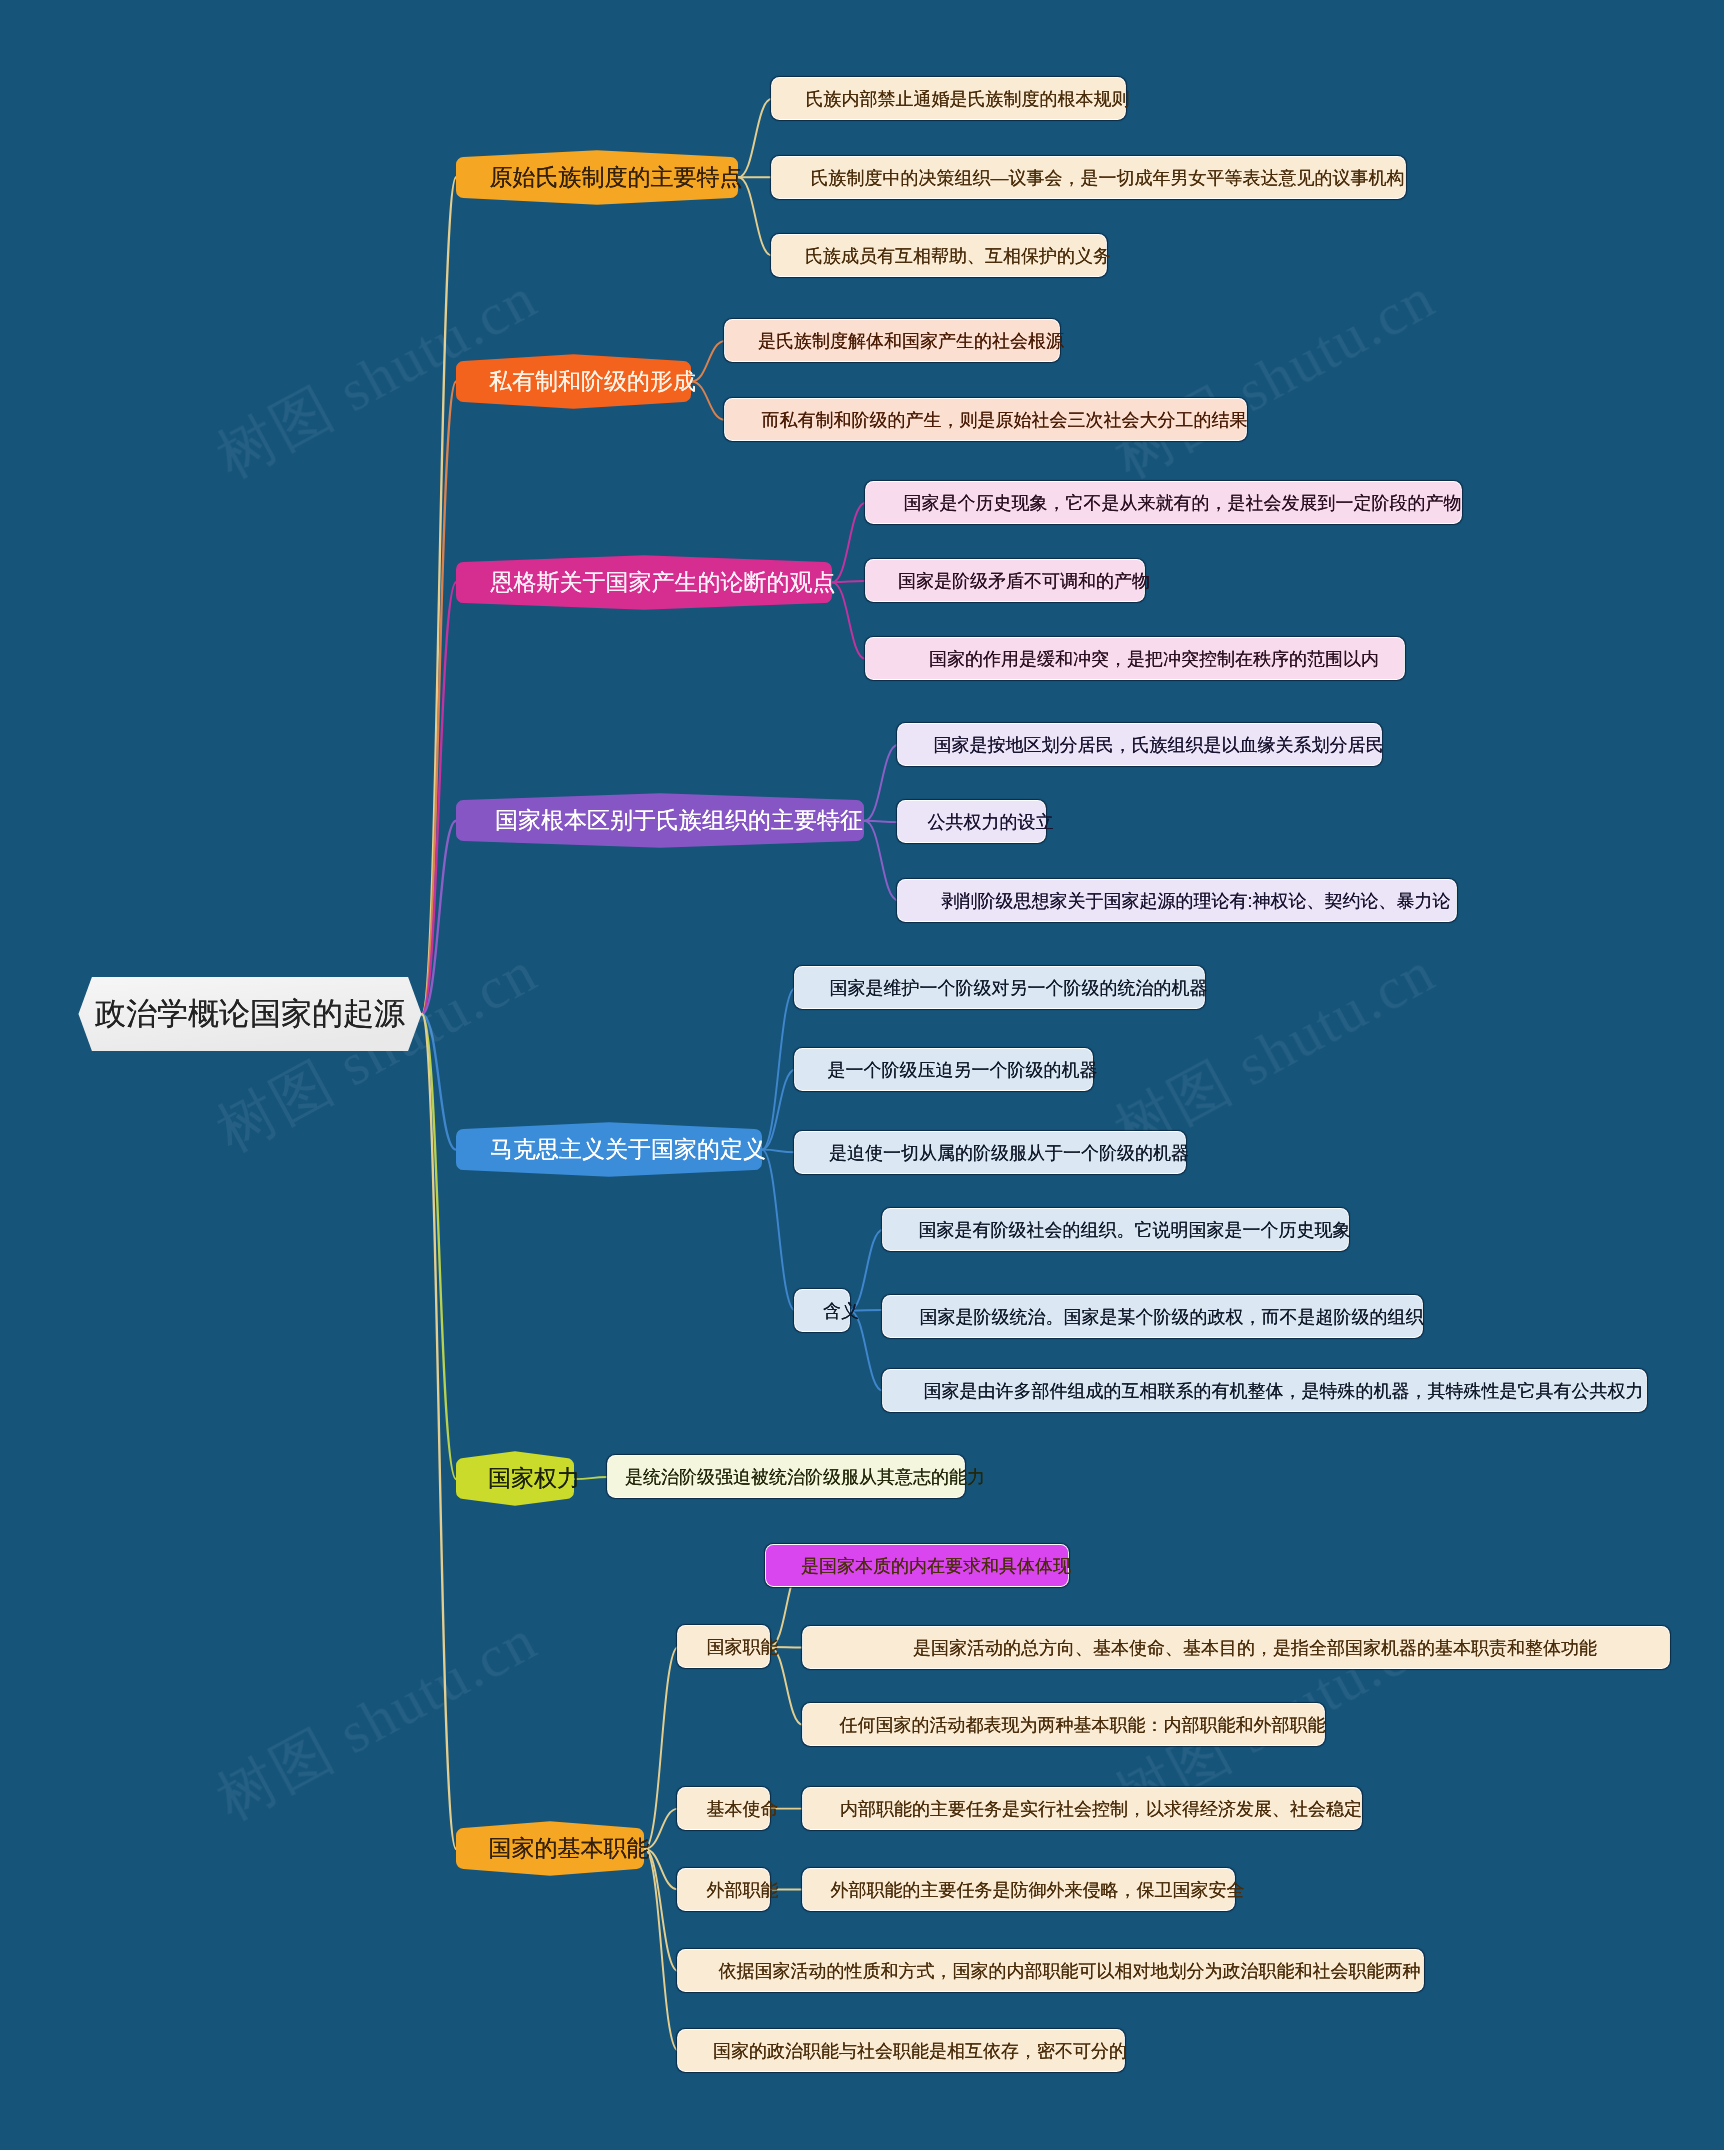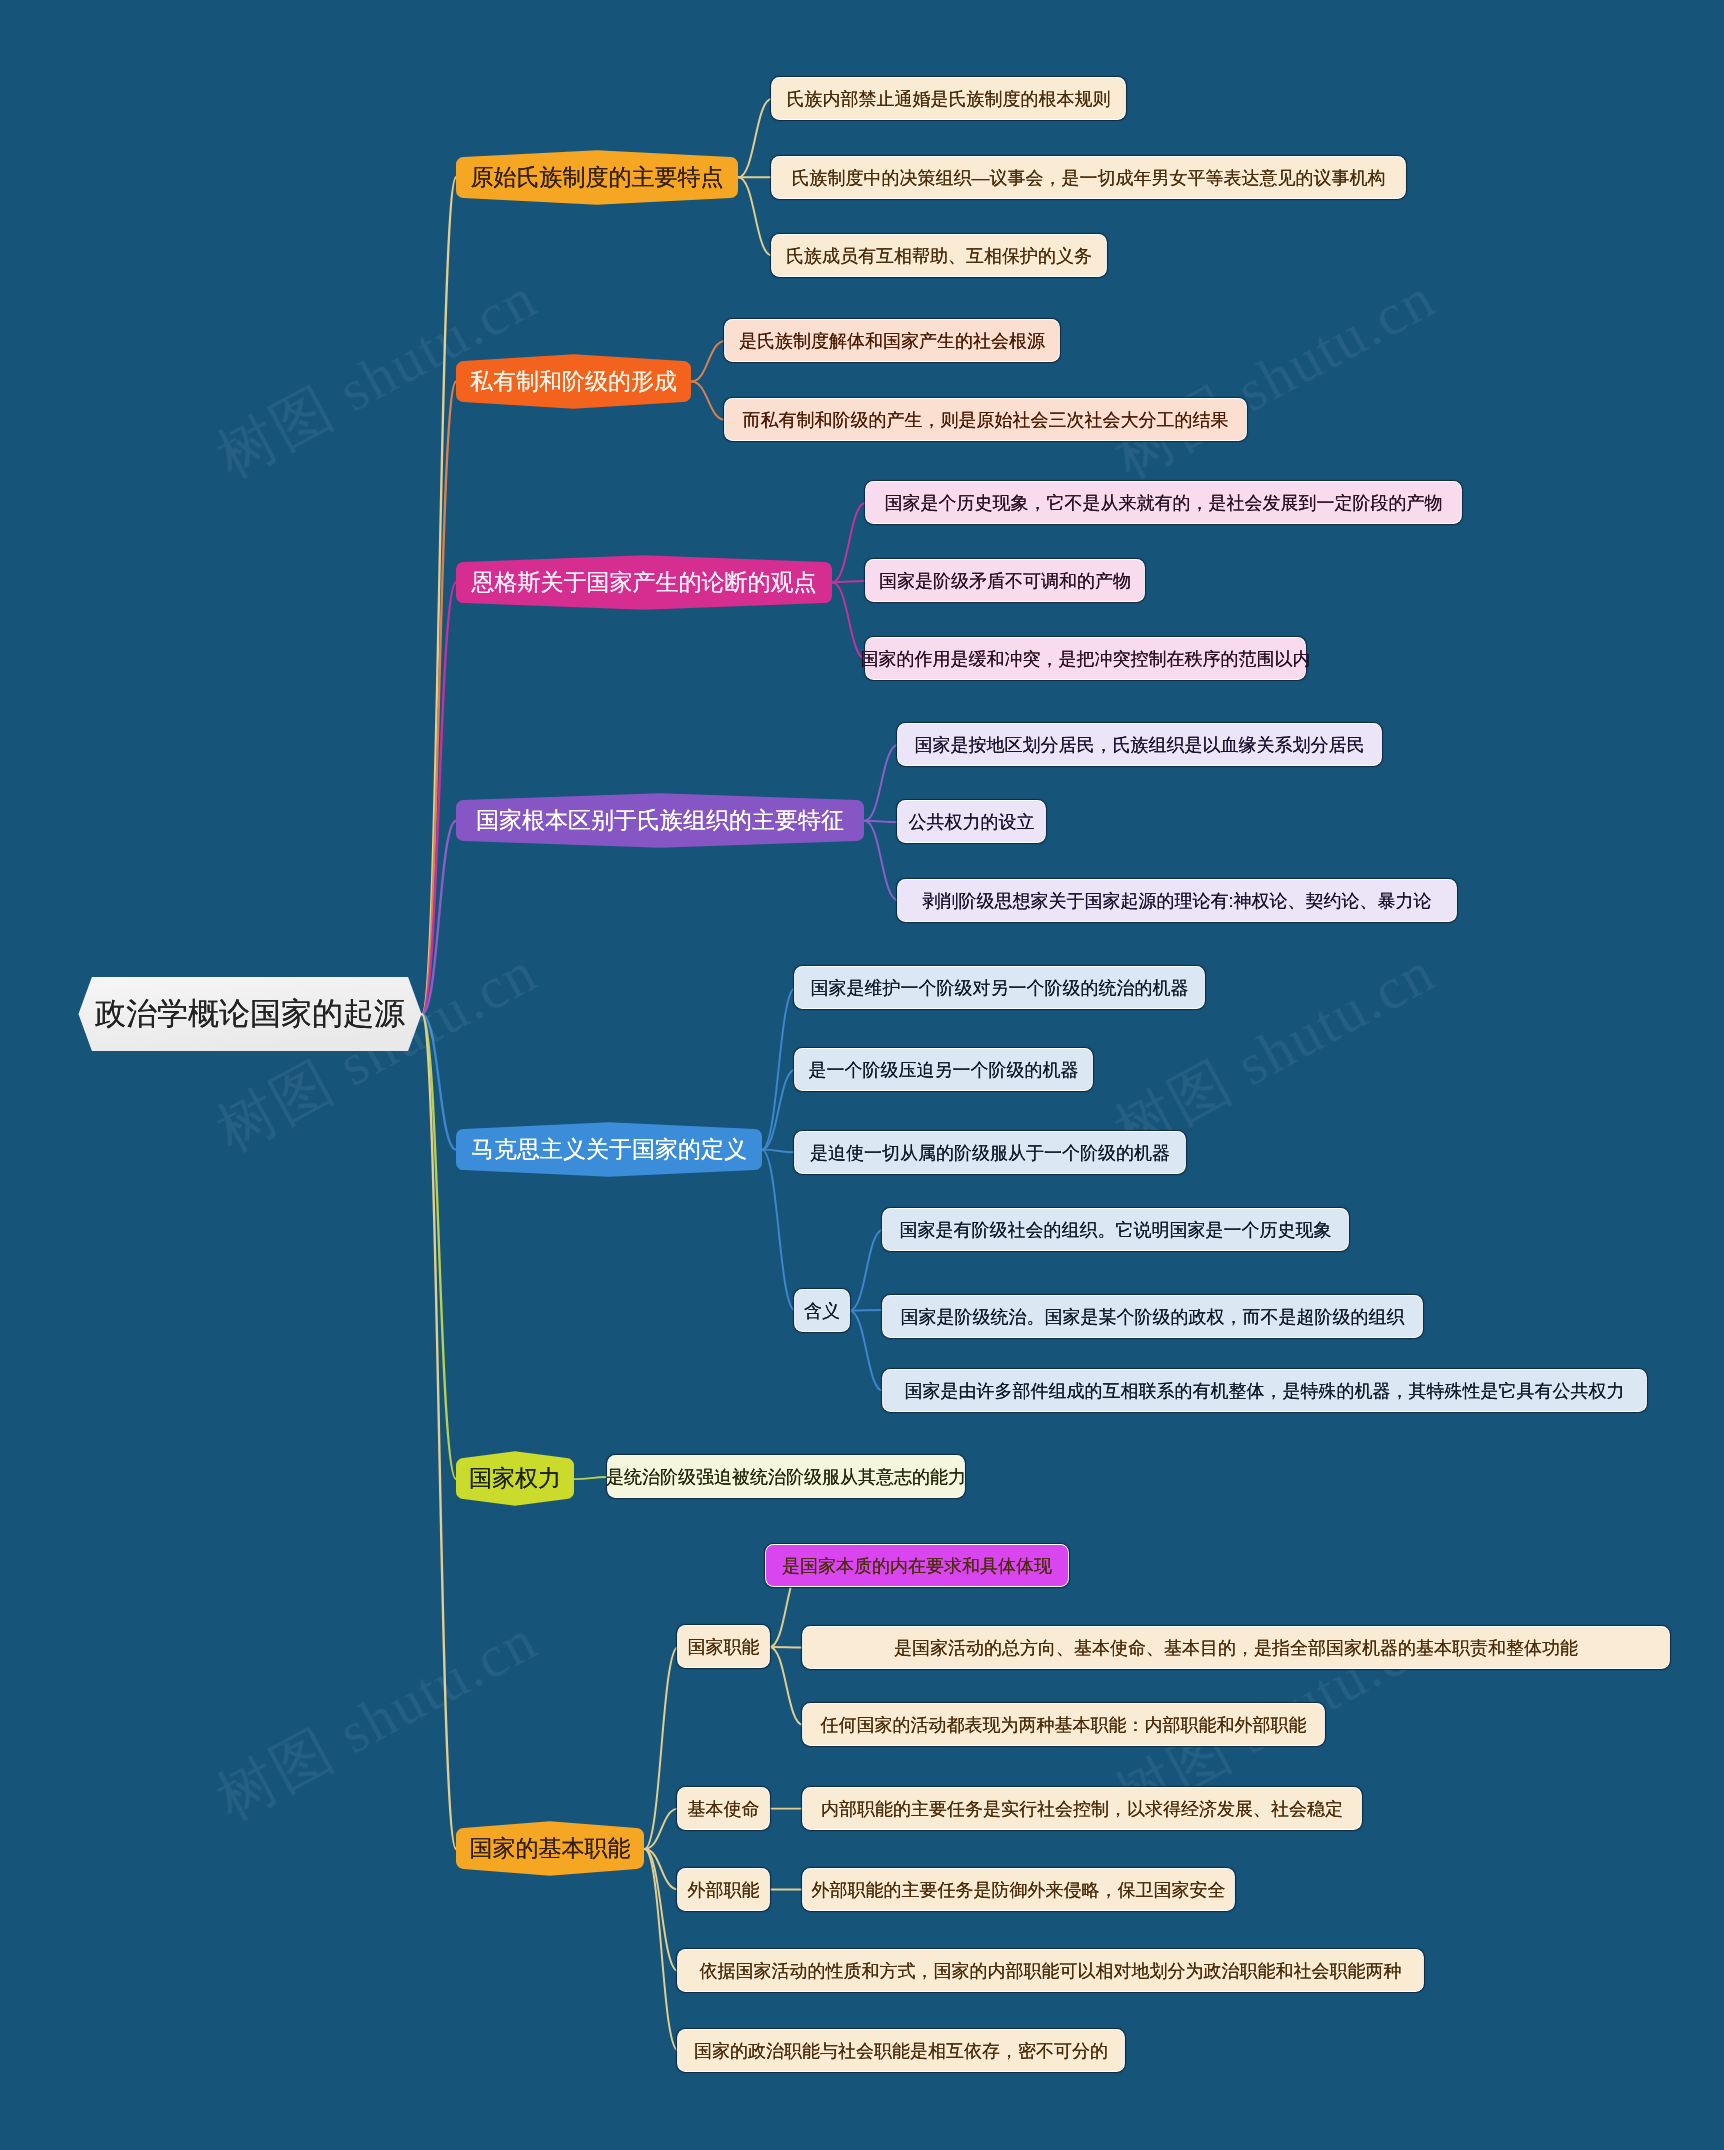--- a/index.html
+++ b/index.html
@@ -6,21 +6,21 @@
   body{width:1725px;height:2151px;overflow:hidden;
        font-family:"Liberation Sans",sans-serif;-webkit-font-smoothing:antialiased;}
   #stage{position:relative;width:1725px;height:2151px;overflow:hidden;background:#16547A;}
   #links{position:absolute;left:0;top:0;width:1725px;height:2151px;}
   .wm{position:absolute;color:rgba(225,238,252,.075);font-size:59px;
       font-family:"Liberation Serif",serif;transform:rotate(-28.5deg);
       transform-origin:0 0;white-space:nowrap;pointer-events:none;letter-spacing:2px;}
   .node{position:absolute;box-sizing:border-box;white-space:nowrap;line-height:1;}
   .node>span{position:absolute;left:0;top:0;width:100%;height:100%;
       display:flex;align-items:center;justify-content:center;
-      text-shadow:0 0 0.4px currentColor;}
+      text-shadow:0 0 0.4px currentColor;padding-left:19px;}
   .leaf{border-radius:7.4px;height:41px;
         box-shadow:0 0 0 0.9px #ffffff, 0 0 1.1px 1.6px rgba(8,32,56,.80);}
   .branch{height:41px;}
   .branch>svg{position:absolute;left:0;overflow:visible;}
   #root{position:absolute;}
   #root>svg{position:absolute;left:0;top:0;}
   #root>span{position:absolute;left:0;top:0;width:100%;height:100%;display:flex;
       align-items:center;justify-content:center;color:#232323;white-space:nowrap;
       text-shadow:0 0 0.4px currentColor;}
 </style>
@@ -117,21 +117,21 @@
           <path d="M 11 10 L 278.95 0 L 546.9 10 A 11 11 0 0 1 557.9 21 V 60 A 11 11 0 0 1 546.9 71 L 278.95 81 L 11 71 A 11 11 0 0 1 0 60 V 21 A 11 11 0 0 1 11 10 Z" fill="#D62D91"></path>
         </svg>
         <span>恩格斯关于国家产生的论断的观点</span>
       </div>
       <div class="node leaf" style="left: 866px; top: 482px; width: 595px; background: rgb(249, 219, 238); color: rgb(42, 16, 34); font-size: 18px;">
         <span>国家是个历史现象，它不是从来就有的，是社会发展到一定阶段的产物</span>
       </div>
       <div class="node leaf" style="left: 866px; top: 560px; width: 278px; background: rgb(249, 219, 238); color: rgb(42, 16, 34); font-size: 18px;">
         <span>国家是阶级矛盾不可调和的产物</span>
       </div>
-      <div class="node leaf" style="left: 866px; top: 638px; width: 439px; background: rgb(249, 219, 238); color: rgb(42, 16, 34); font-size: 18px;">
+      <div class="node leaf" style="left: 866px; top: 638px; width: 538px; background: rgb(249, 219, 238); color: rgb(42, 16, 34); font-size: 18px;">
         <span>国家的作用是缓和冲突，是把冲突控制在秩序的范围以内</span>
       </div>
       <div class="node branch" style="left: 456px; top: 800px; width: 408px; color: rgb(255, 255, 255); font-size: 23px;">
         <svg width="408" height="55" style="top:-6.7px" viewBox="0 0 606 81">
           <path d="M 11 10 L 303 0 L 595 10 A 11 11 0 0 1 606 21 V 60 A 11 11 0 0 1 595 71 L 303 81 L 11 71 A 11 11 0 0 1 0 60 V 21 A 11 11 0 0 1 11 10 Z" fill="#8657C4"></path>
         </svg>
         <span>国家根本区别于氏族组织的主要特征</span>
       </div>
       <div class="node leaf" style="left: 898px; top: 724px; width: 483px; background: rgb(236, 228, 247); color: rgb(26, 20, 48); font-size: 18px;">
         <span>国家是按地区划分居民，氏族组织是以血缘关系划分居民</span>

